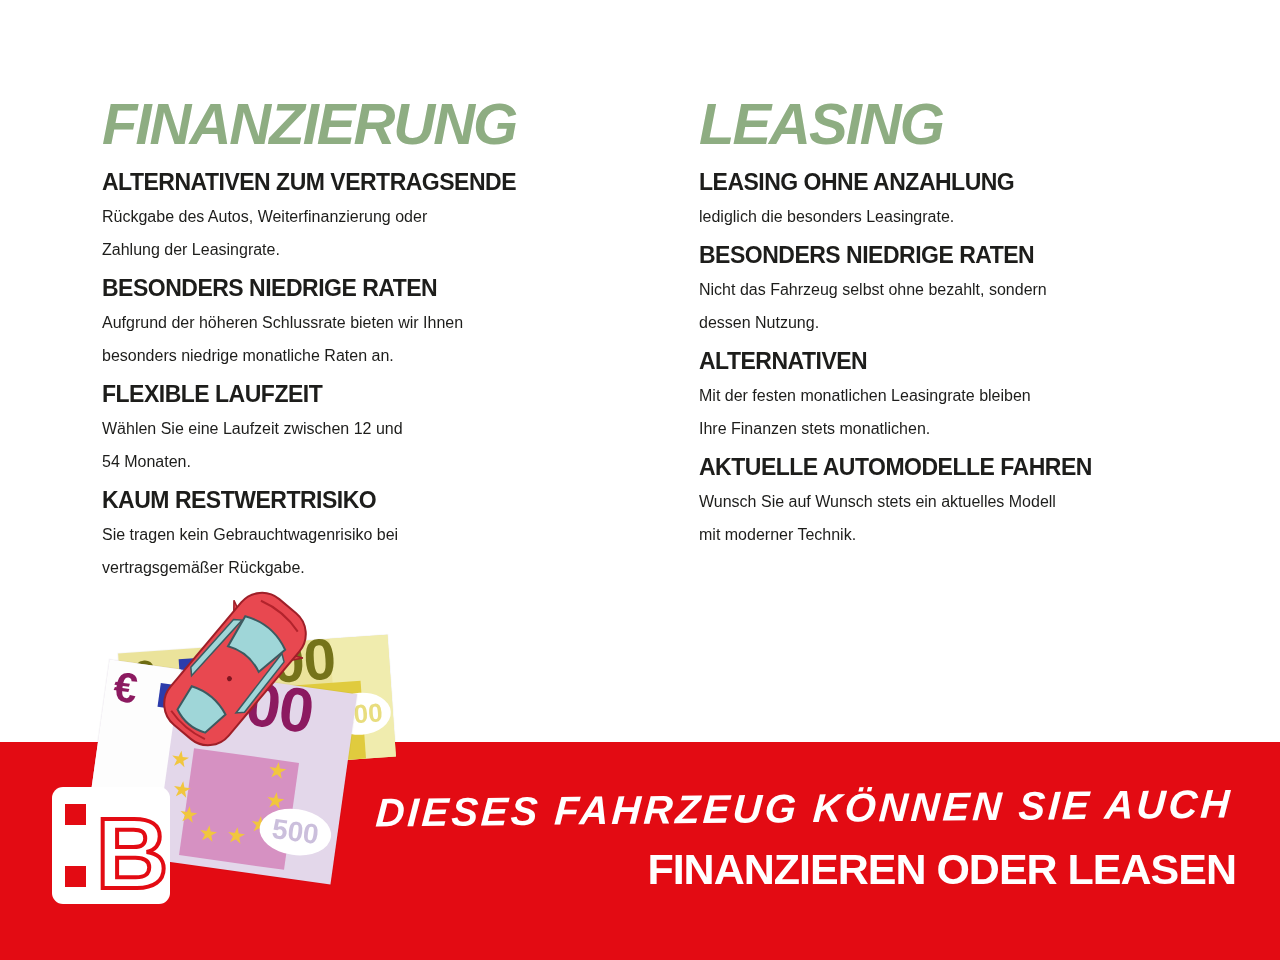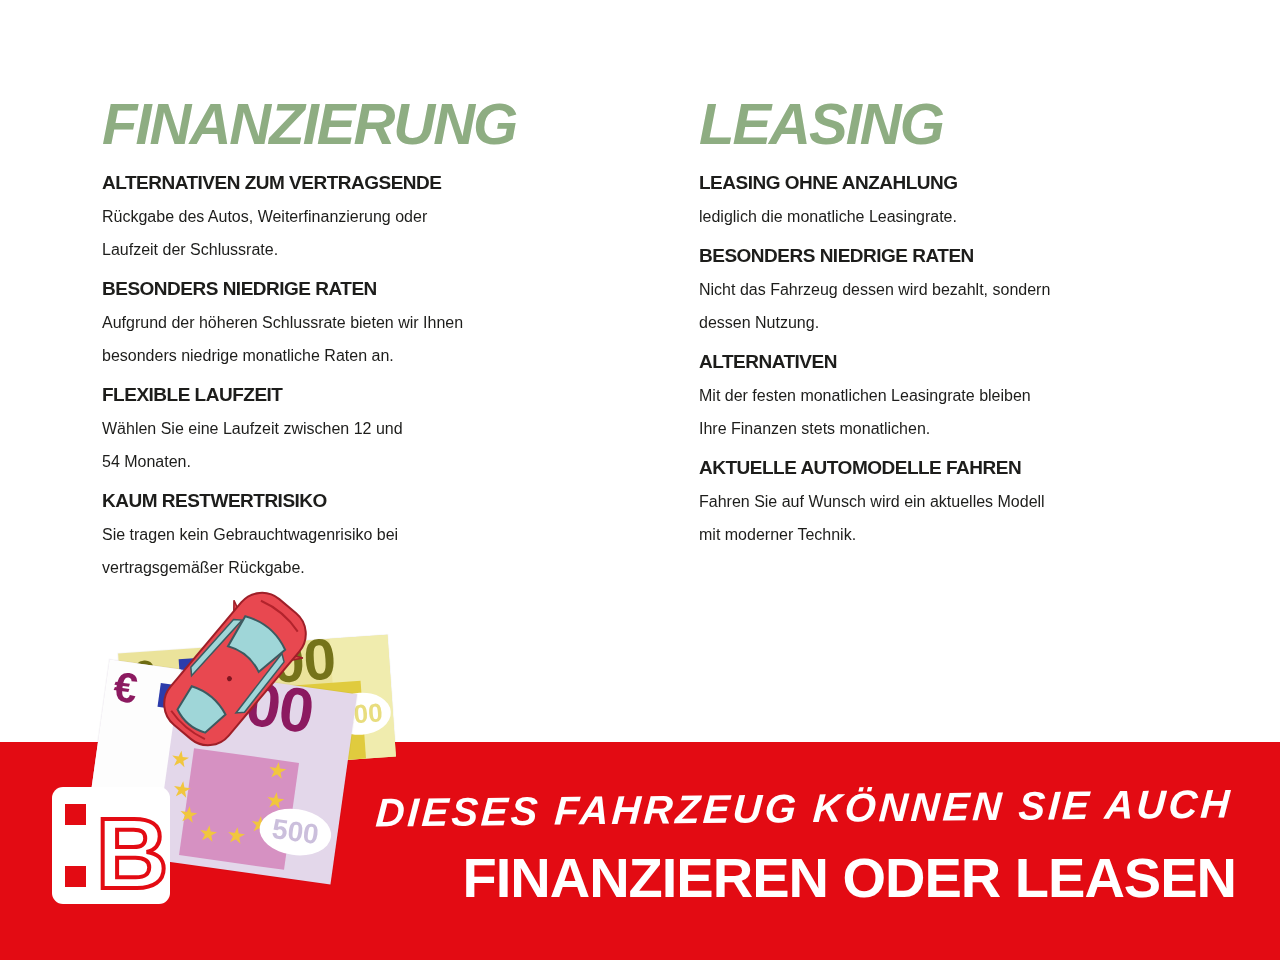--- a/index.html
+++ b/index.html
@@ -16,37 +16,37 @@
   .col-left{left:102px;}
   .col-right{left:699px;}
   .col-title{
     margin:0 0 15px 0;
     font-size:58px;font-weight:800;font-style:italic;
     line-height:52px;letter-spacing:-2px;
     color:var(--green);white-space:nowrap;
   }
   .sec{margin:0 0 5px 0;}
   .sec-h{
-    margin:0;font-size:19px;font-weight:800;line-height:35px;
+    margin:0;font-size:23px;font-weight:800;line-height:35px;
     letter-spacing:-0.5px;color:var(--text);white-space:nowrap;
   }
   .sec-p{margin:0;color:var(--text);}
   .sec-line{display:block;font-size:16px;line-height:33px;white-space:nowrap;}
 
   
   .band{position:absolute;left:0;top:742px;width:1280px;height:218px;background:var(--red);}
   .banner-line1{
     position:absolute;right:48px;top:786px;
     color:#fff;font-size:40px;font-weight:700;font-style:italic;
     letter-spacing:3px;transform:skewX(-4deg) rotate(-0.6deg);
     white-space:nowrap;z-index:6;
   }
   .banner-line2{
     position:absolute;right:44px;top:845px;
-    color:#fff;font-size:56px;font-weight:800;letter-spacing:-1px;
+    color:#fff;font-size:43px;font-weight:800;letter-spacing:-1px;
     white-space:nowrap;z-index:6;text-align:right;
   }
 
   
   .note{position:absolute;box-shadow:0 0 0 1px rgba(0,0,0,0.03);}
   .note-200{
     left:122px;top:644px;width:270px;height:122px;
     background:#ebe39b;transform:rotate(-4deg);z-index:2;
   }
   .note-200 .pale-strip{position:absolute;right:0;top:0;width:58px;height:100%;background:#f0ecae;}
@@ -103,21 +103,21 @@
 
 <div class="page">
 
   <div class="col col-left">
     <h1 class="col-title">FINANZIERUNG</h1>
 
     <div class="sec">
       <h2 class="sec-h">ALTERNATIVEN ZUM VERTRAGSENDE</h2>
       <p class="sec-p">
         <span class="sec-line">Rückgabe des Autos, Weiterfinanzierung oder</span>
-        <span class="sec-line">Laufzeit der Schlussrate.</span>
+        <span class="sec-line">Zahlung der Leasingrate.</span>
       </p>
     </div>
 
     <div class="sec">
       <h2 class="sec-h">BESONDERS NIEDRIGE RATEN</h2>
       <p class="sec-p">
         <span class="sec-line">Aufgrund der höheren Schlussrate bieten wir Ihnen</span>
         <span class="sec-line">besonders niedrige monatliche Raten an.</span>
       </p>
     </div>
@@ -138,44 +138,44 @@
       </p>
     </div>
   </div>
 
   <div class="col col-right">
     <h1 class="col-title">LEASING</h1>
 
     <div class="sec">
       <h2 class="sec-h">LEASING OHNE ANZAHLUNG</h2>
       <p class="sec-p">
-        <span class="sec-line">lediglich die monatliche Leasingrate.</span>
+        <span class="sec-line">lediglich die besonders Leasingrate.</span>
       </p>
     </div>
 
     <div class="sec">
       <h2 class="sec-h">BESONDERS NIEDRIGE RATEN</h2>
       <p class="sec-p">
-        <span class="sec-line">Nicht das Fahrzeug dessen wird bezahlt, sondern</span>
+        <span class="sec-line">Nicht das Fahrzeug selbst ohne bezahlt, sondern</span>
         <span class="sec-line">dessen Nutzung.</span>
       </p>
     </div>
 
     <div class="sec">
       <h2 class="sec-h">ALTERNATIVEN</h2>
       <p class="sec-p">
         <span class="sec-line">Mit der festen monatlichen Leasingrate bleiben</span>
         <span class="sec-line">Ihre Finanzen stets monatlichen.</span>
       </p>
     </div>
 
     <div class="sec">
       <h2 class="sec-h">AKTUELLE AUTOMODELLE FAHREN</h2>
       <p class="sec-p">
-        <span class="sec-line">Fahren Sie auf Wunsch wird ein aktuelles Modell</span>
+        <span class="sec-line">Wunsch Sie auf Wunsch stets ein aktuelles Modell</span>
         <span class="sec-line">mit moderner Technik.</span>
       </p>
     </div>
   </div>
 
   <div class="band"></div>
   <div class="banner-line1">DIESES FAHRZEUG KÖNNEN SIE AUCH</div>
   <div class="banner-line2">FINANZIEREN ODER LEASEN</div>
 
   <div class="note note-200">

